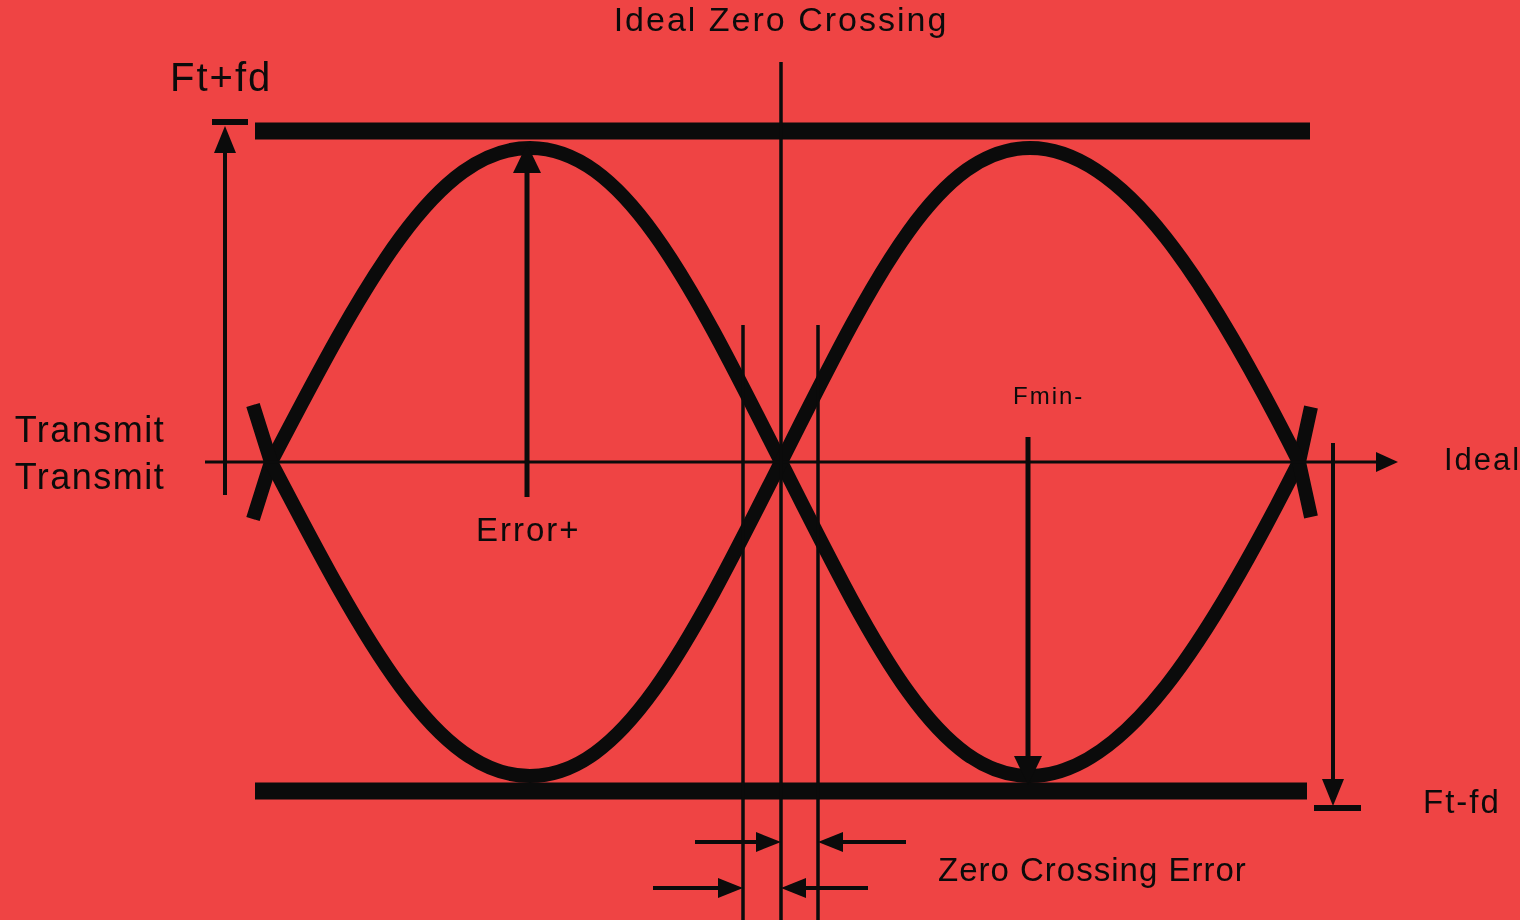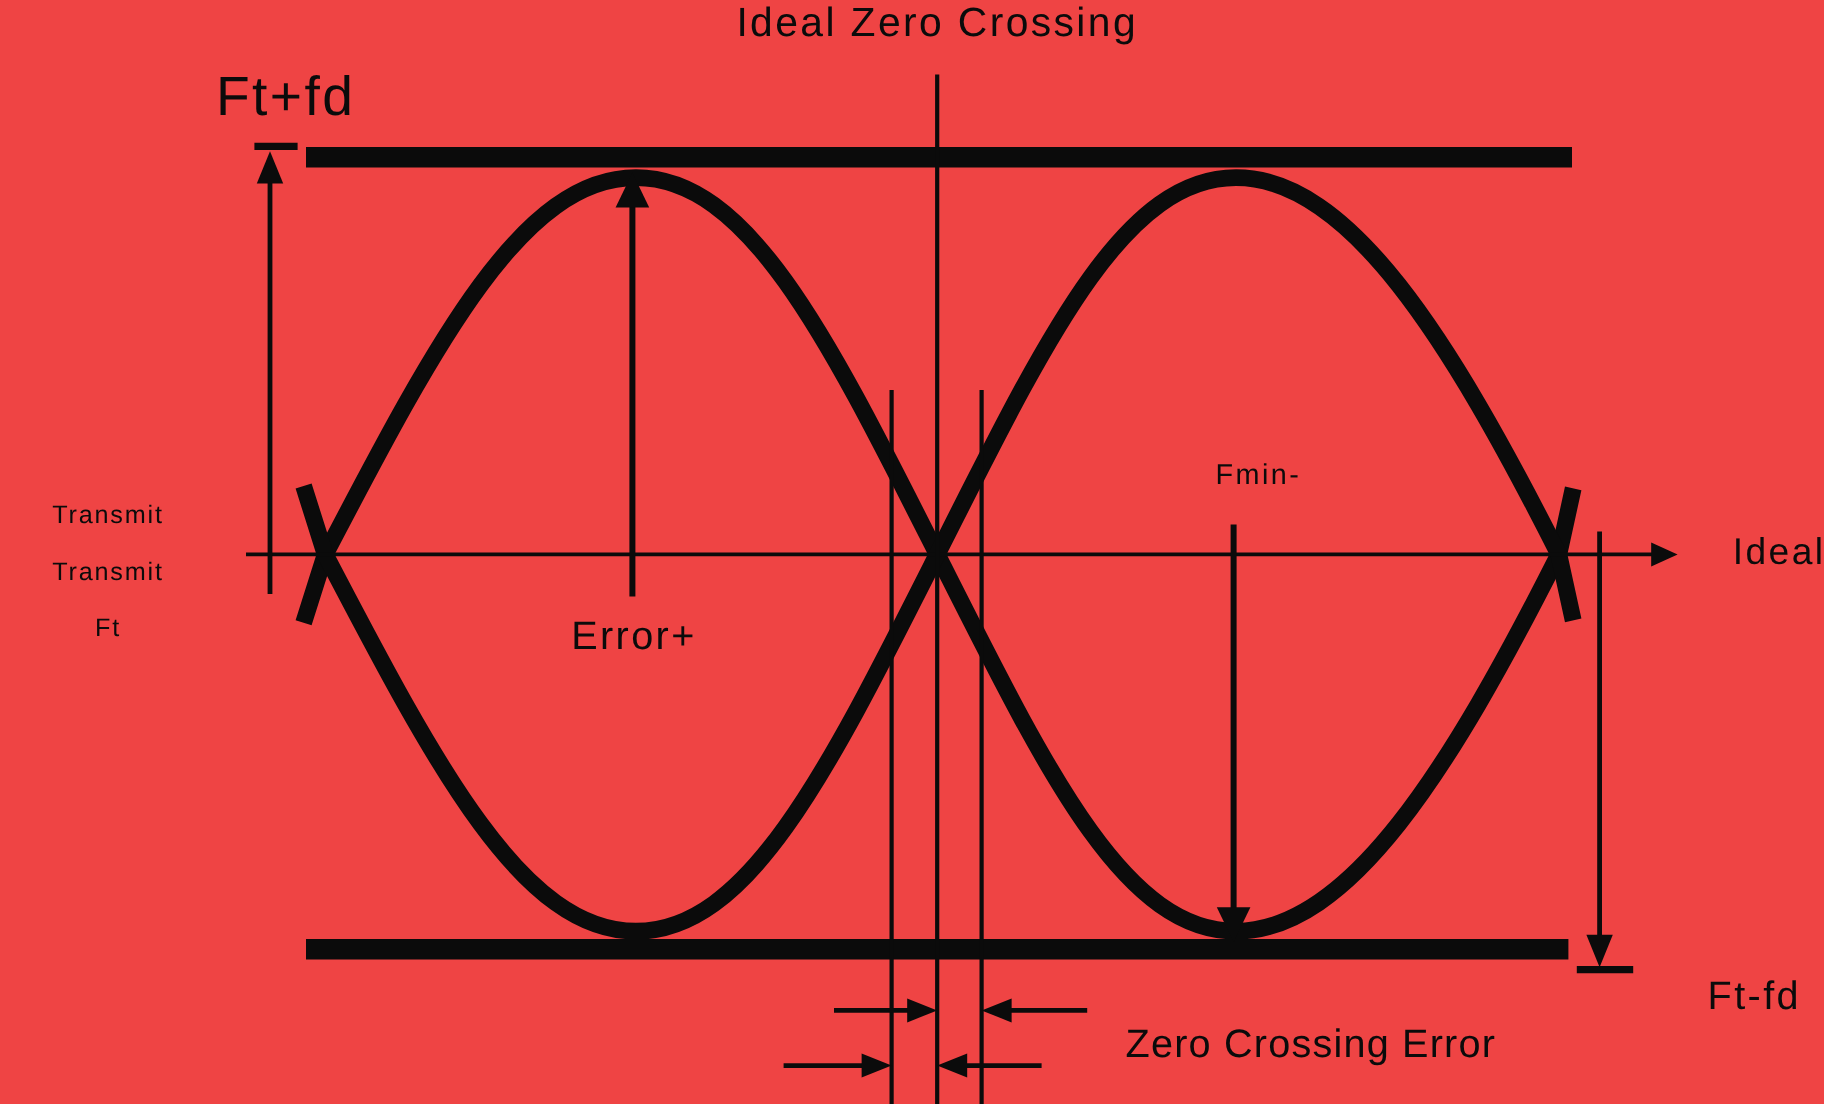--- a/index.html
+++ b/index.html
@@ -22,26 +22,26 @@
     top: 0;
   }
   .lbl {
     position: absolute;
     color: #0b0b0b;
     white-space: nowrap;
     letter-spacing: 2px;
     line-height: 1.1;
   }
   .lbl-title        { left: 581px; top: 1px;   width: 400px; text-align: center; font-size: 34px; }
-  .lbl-ftpfd        { left: 180px; top: 55px;  font-size: 46px; }
-  .lbl-yaxis        { left: 0px;   top: 406px; width: 180px; text-align: center; font-size: 21px; line-height: 47px; letter-spacing: 1.5px; }
+  .lbl-ftpfd        { left: 170px; top: 55px;  font-size: 40px; }
+  .lbl-yaxis        { left: 0px;   top: 406px; width: 180px; text-align: center; font-size: 36px; line-height: 47px; letter-spacing: 1.5px; }
   .lbl-time         { left: 1444px; top: 443px; font-size: 31px; }
   .lbl-fmin-minus   { left: 981px; top: 383px; font-size: 24px; margin-left: 32px; }
   .lbl-fmin-plus    { left: 476px; top: 512px; font-size: 33px; }
-  .lbl-ftmfd        { left: 1423px; top: 812px; font-size: 33px; }
+  .lbl-ftmfd        { left: 1423px; top: 784px; font-size: 33px; }
   .lbl-zce          { left: 938px; top: 852px; font-size: 33px; letter-spacing: 1px; }
 </style>
 </head>
 <body>
 
 <div id="stage">
 
   <svg id="diagram-svg" width="1520" height="920" viewBox="0 0 1520 920">
     <g stroke="#0b0b0b" fill="none">
 
@@ -95,21 +95,20 @@
     </g>
   </svg>
 
   <div class="lbl lbl-title">Ideal Zero Crossing</div>
 
   <div class="lbl lbl-ftpfd">Ft+fd</div>
 
   <div class="lbl lbl-yaxis">
     <div>Transmit</div>
     <div>Transmit</div>
-    <div>Ft</div>
   </div>
 
   <div class="lbl lbl-time">Ideal</div>
 
   <div class="lbl lbl-fmin-minus">Fmin-</div>
 
   <div class="lbl lbl-fmin-plus">Error+</div>
 
   <div class="lbl lbl-ftmfd">Ft-fd</div>
 

